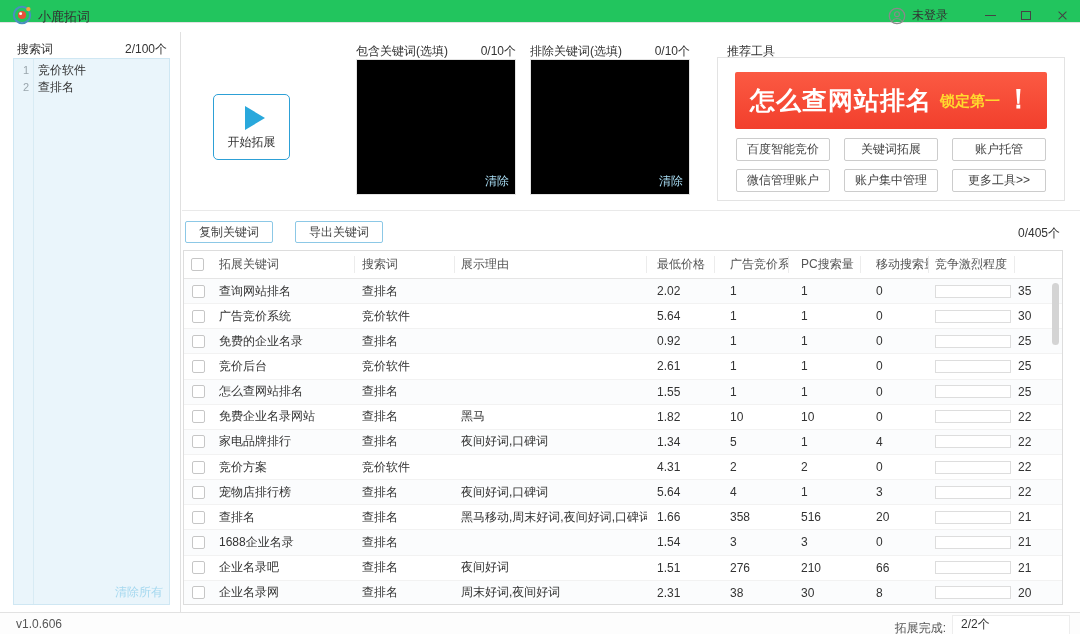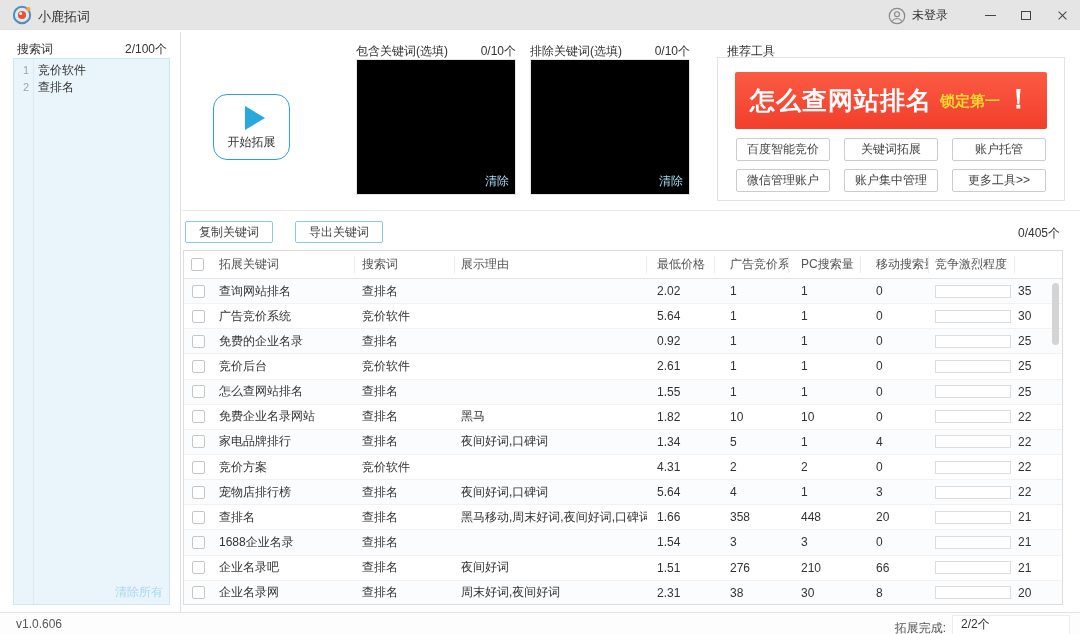--- a/index.html
+++ b/index.html
@@ -1,22 +1,22 @@
 <!DOCTYPE html>
 <html><head>
 <meta charset="utf-8">
 <style>
   * { margin:0; padding:0; box-sizing:border-box; }
   html,body { width:1080px; height:634px; overflow:hidden; }
   .app { position:relative; width:1080px; height:634px; background:#fff;
          font-family:"Liberation Sans", sans-serif; font-size:12px; color:#333; }
 
   
-  .titlebar { position:absolute; top:0; left:0; right:0; height:30px;
-              background:#e5e5e5; border-bottom:1px solid #e2e2e2; }
+  .titlebar { position:absolute; top:0; left:0; right:0; height:23px;
+              background:#22c55e; border-bottom:1px solid #e2e2e2; }
   .logo { position:absolute; left:12px; top:5px; width:20px; height:20px; }
   .app-title { position:absolute; left:38px; top:8px; font-size:13px; color:#333; }
   .tb-right { position:absolute; right:0; top:0; height:31px; display:flex; align-items:center; }
   .user-wrap { display:flex; align-items:center; margin-right:24px; }
   .user-icon { width:18px; height:18px; margin-right:6px; }
   .win-btn { width:36px; height:31px; display:flex; align-items:center; justify-content:center; cursor:default; }
   .ic-min { width:11px; height:1px; background:#444; display:block; }
   .ic-max { width:10px; height:9px; border:1px solid #444; display:block; }
   .ic-close { position:relative; width:11px; height:11px; display:block; }
   .ic-close::before,.ic-close::after { content:""; position:absolute; left:5px; top:0; width:1px; height:11px; background:#444; }
@@ -43,21 +43,21 @@
   .status-right { position:absolute; right:10px; top:2px; display:flex; align-items:center; }
   .status-label { color:#555; margin-right:6px; }
   .status-value { width:118px; height:26px; line-height:16px; padding-left:8px;
                   border:1px solid #ededed; background:#fff; color:#333; }
 
   
   .main { position:absolute; left:182px; top:32px; right:0; bottom:22px; background:#fff; }
   .top-section { position:absolute; top:0; left:0; right:0; height:179px; border-bottom:1px solid #e9e9e9; }
 
   .start-btn { position:absolute; left:31px; top:62px; width:77px; height:66px; background:#fff;
-               border:1px solid #2da0d6; border-radius:14px; cursor:pointer;
+               border:1px solid #2da0d6; border-radius:5px; cursor:pointer;
                display:flex; flex-direction:column; align-items:center; justify-content:center; }
   .play-tri { width:0; height:0; border-left:20px solid #29a8dc;
               border-top:12px solid transparent; border-bottom:12px solid transparent; margin:2px 0 4px 6px; }
   .start-label { color:#333; }
 
   .kw-label-row { position:absolute; width:160px; display:flex; justify-content:space-between; top:11px; }
   .kw-box { position:absolute; top:27px; width:160px; height:136px; background:#000000; border:1px solid #e3e3e3; }
   .kw-clear { position:absolute; right:6px; bottom:4px; color:#a9ddf4; cursor:pointer; }
   .inc-label { left:174px; } .inc-box { left:174px; }
   .exc-label { left:348px; } .exc-box { left:348px; }
@@ -373,21 +373,21 @@
           </div>
           <div class="t-row">
             <div class="cell col-check">
               <span class="checkbox"></span>
             </div>
             <div class="cell col-keyword">查排名</div>
             <div class="cell col-search">查排名</div>
             <div class="cell col-reason">黑马移动,周末好词,夜间好词,口碑词</div>
             <div class="cell col-price">1.66</div>
             <div class="cell col-daily">358</div>
-            <div class="cell col-pc">448</div>
+            <div class="cell col-pc">516</div>
             <div class="cell col-mobile">20</div>
             <div class="cell col-comp">
               <span class="bar-track"><span class="bar-fill" style="width: 24.15%;"></span></span>
             </div>
             <div class="cell col-num">21</div>
           </div>
           <div class="t-row">
             <div class="cell col-check">
               <span class="checkbox"></span>
             </div>

